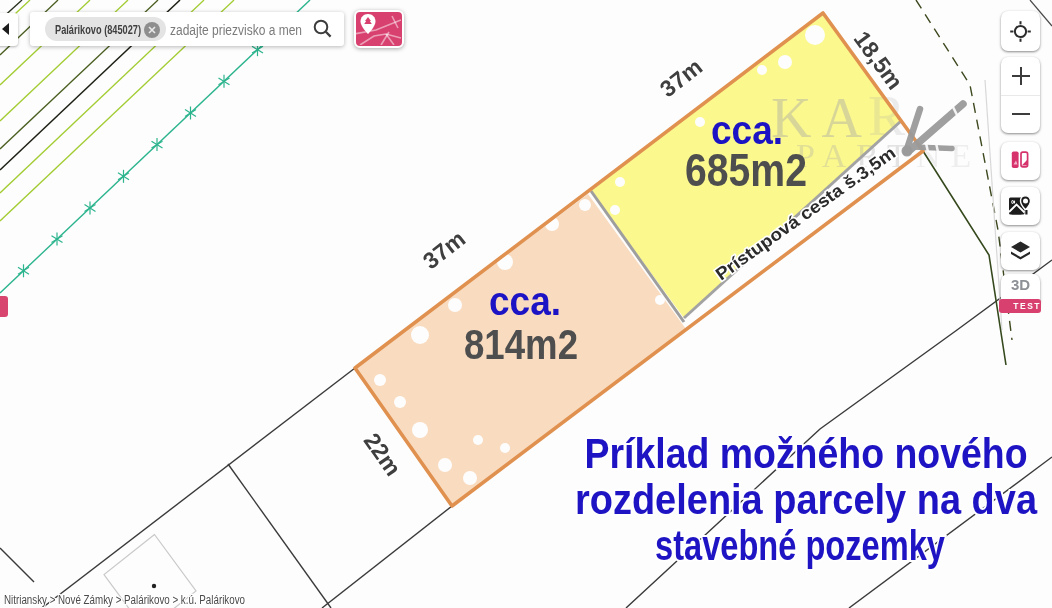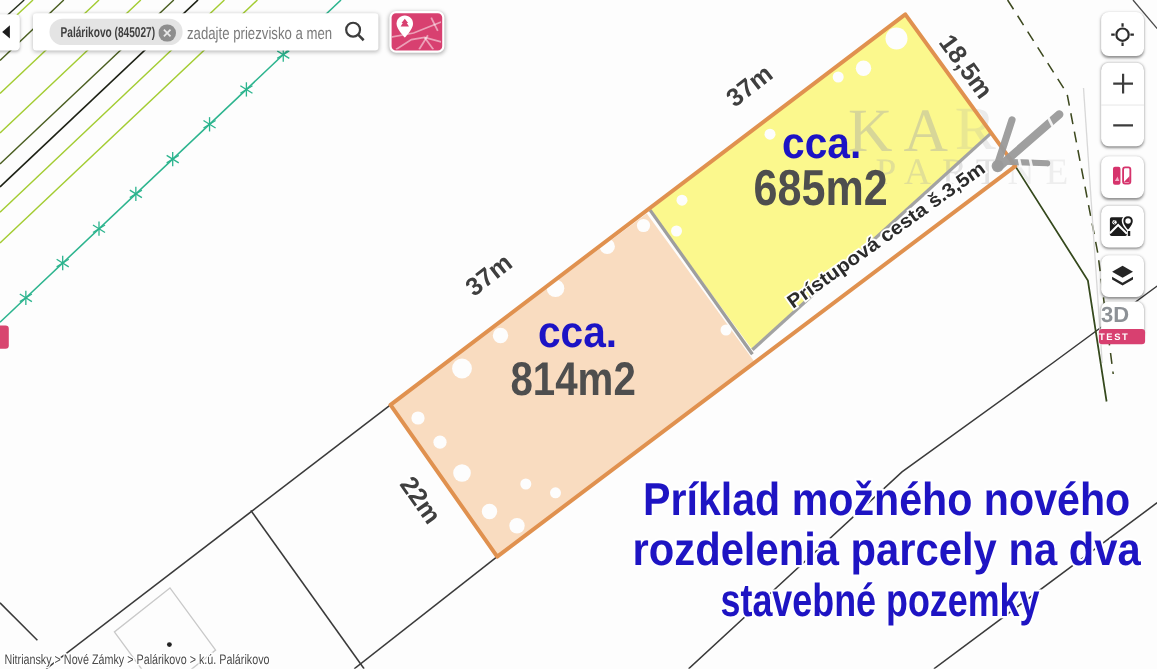--- a/index.html
+++ b/index.html
@@ -248,20 +248,20 @@
 
 <div class="btn" style="left:1001px;top:232px;width:39px;height:38px;"></div>
 
 <svg style="position:absolute;left:1010px;top:241px;" width="21" height="20" viewBox="0 0 21 20">
   <path d="M10.5 0.5 L20 6 L10.5 11.5 L1 6 Z" fill="#262626"></path>
   <path d="M1 10.5 L10.5 16 L20 10.5 L20 13 L10.5 18.5 L1 13 Z" fill="#262626"></path>
 </svg>
 
 <div class="btn" style="left:1001px;top:274px;width:39px;height:31px;border-radius:7px 7px 4px 4px;"></div>
 
-<div style="position:absolute;left:1001px;top:276px;width:39px;text-align:left;font-size:20px;font-weight:bold;color:#8d9196;">3D</div>
-
-<div style="position:absolute;left:999px;top:299px;width:42px;height:14px;background:#d84070;border-radius:3px;color:#fff;font-size:8.5px;font-weight:bold;letter-spacing:1.5px;text-align:left;line-height:14px;">TEST</div>
+<div style="position:absolute;left:1001px;top:276px;width:39px;text-align:center;font-size:15px;font-weight:bold;color:#8d9196;">3D</div>
+
+<div style="position:absolute;left:999px;top:299px;width:42px;height:14px;background:#d84070;border-radius:3px;color:#fff;font-size:8.5px;font-weight:bold;letter-spacing:1.5px;text-align:right;line-height:14px;">TEST</div>
 
 <svg style="position:absolute;left:0px;top:590px;" width="280" height="18" viewBox="0 0 280 18">
       <text x="4" y="14" font-size="12.5" fill="#4a4a4a" stroke="#ffffff" stroke-width="2.6" paint-order="stroke" textLength="241" lengthAdjust="spacingAndGlyphs">Nitriansky &gt; Nové Zámky &gt; Palárikovo &gt; k.ú. Palárikovo</text>
     </svg>
 </div>
 
 </body></html>

